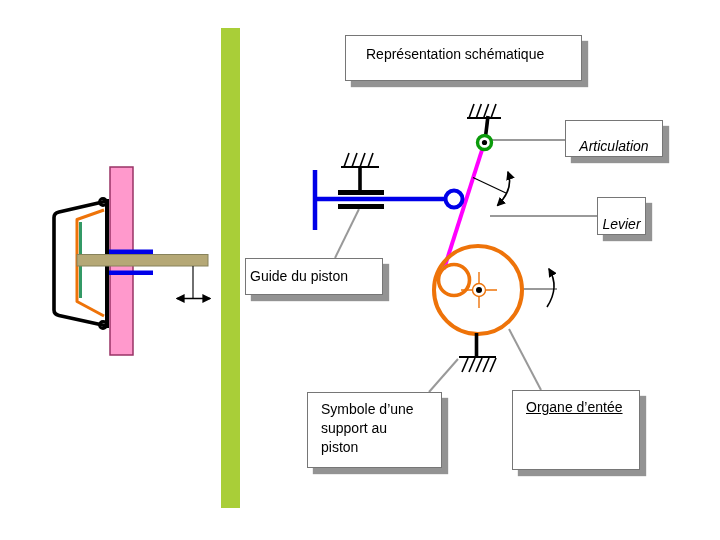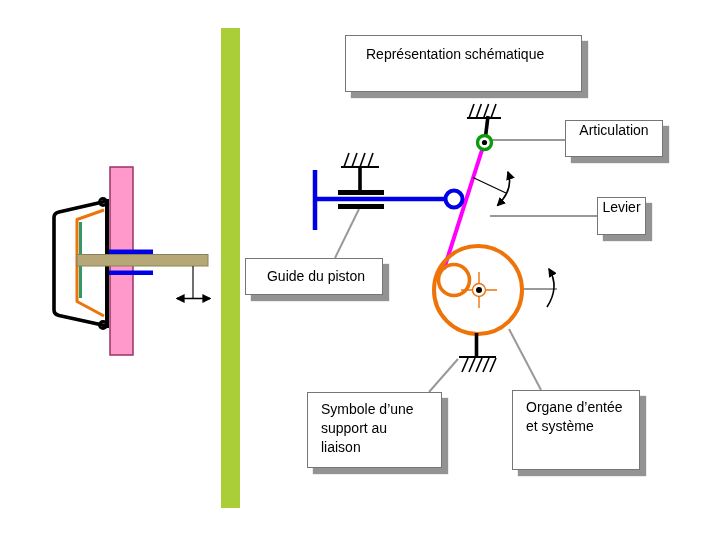--- a/index.html
+++ b/index.html
@@ -6,22 +6,22 @@
   .canvas {
     position:relative; width:720px; height:540px; background:#ffffff;
     font-family:"Liberation Sans", sans-serif; overflow:hidden;
   }
   .diagram-svg { position:absolute; left:0; top:0; }
   .label-box {
     position:absolute; box-sizing:border-box; background:#ffffff;
     border:1.5px solid #767676; box-shadow:6px 6px 1px rgba(128,128,128,0.85);
     color:#000; font-size:14px; line-height:19px;
   }
-  .label-center { display:flex; align-items:flex-start; justify-content:center; }
-  .label-left   { display:flex; align-items:center; padding-left:4px;justify-content:center; }
+  .label-center { display:flex; align-items:flex-end; justify-content:center;font-style:italic; }
+  .label-left   { display:flex; align-items:center; padding-left:4px; }
   .label-multi  { padding:7px 6px 11px 13px; }
   .title-box    { padding:9px 8px 0 20px; }
 </style>
 </head>
 <body>
 
 <div class="canvas">
 
   <svg class="diagram-svg" width="720" height="540" viewBox="0 0 720 540">
     <defs>
@@ -123,40 +123,39 @@
           <line x1="482" y1="358" x2="476" y2="372"></line>
           <line x1="489" y1="358" x2="483" y2="372"></line>
           <line x1="496" y1="358" x2="490" y2="372"></line>
         </g>
       </g>
 
       <path d="M547,307 Q560,287 549,269" fill="none" stroke="#000" stroke-width="1.6" marker-end="url(#arr)"></path>
     </g>
   </svg>
 
-  <div class="label-box title-box" style="left:345px; top:35px; width:237px; height:57px;">
+  <div class="label-box title-box" style="left:345px; top:35px; width:237px; height:46px;">
     <div>Représentation schématique</div>
   </div>
 
   <div class="label-box label-center" style="left:565px; top:120px; width:98px; height:37px;">
     <span>Articulation</span>
   </div>
 
   <div class="label-box label-center" style="left:597px; top:197px; width:49px; height:38px;">
     <span>Levier</span>
   </div>
 
   <div class="label-box label-left" style="left:245px; top:258px; width:138px; height:37px;">
     <span>Guide du piston</span>
   </div>
 
   <div class="label-box label-multi" style="left:307px; top:392px; width:135px; height:76px;">
     <div>Symbole d’une</div>
     <div>support au</div>
-    <div>liaison</div>
+    <div>piston</div>
   </div>
 
-  <div class="label-box label-multi" style="left:512px; top:390px; width:128px; height:80px;">
+  <div class="label-box label-multi" style="left:512px; top:390px; width:128px; height:80px;text-decoration:underline;">
     <div>Organe d’entée</div>
-    <div>et système</div>
   </div>
 
 </div>
 
 </body></html>

